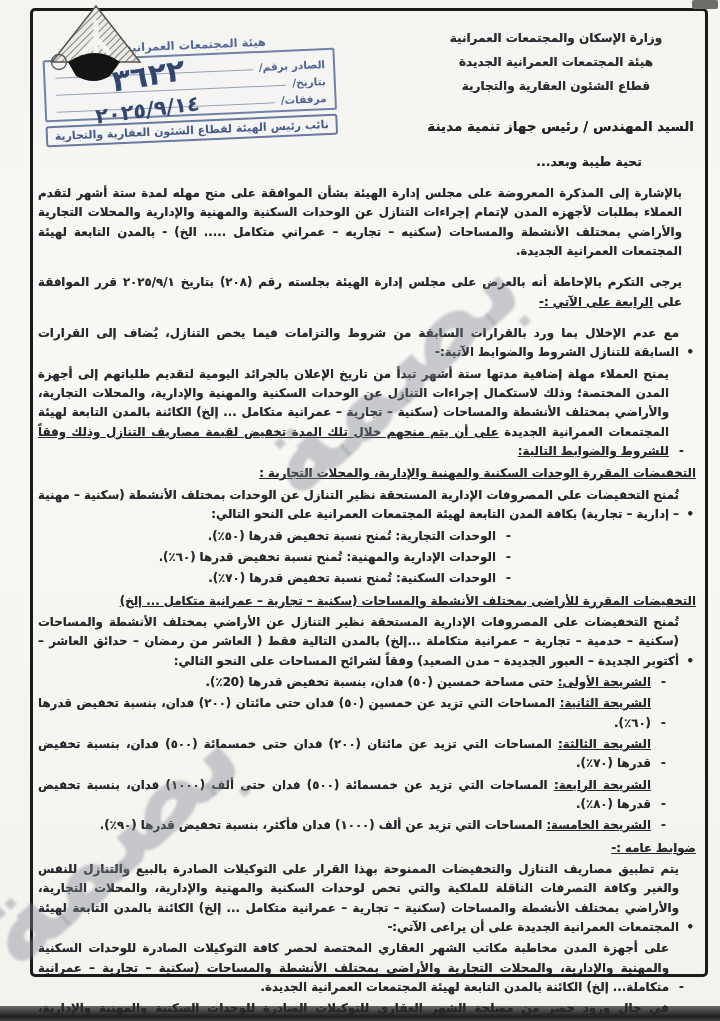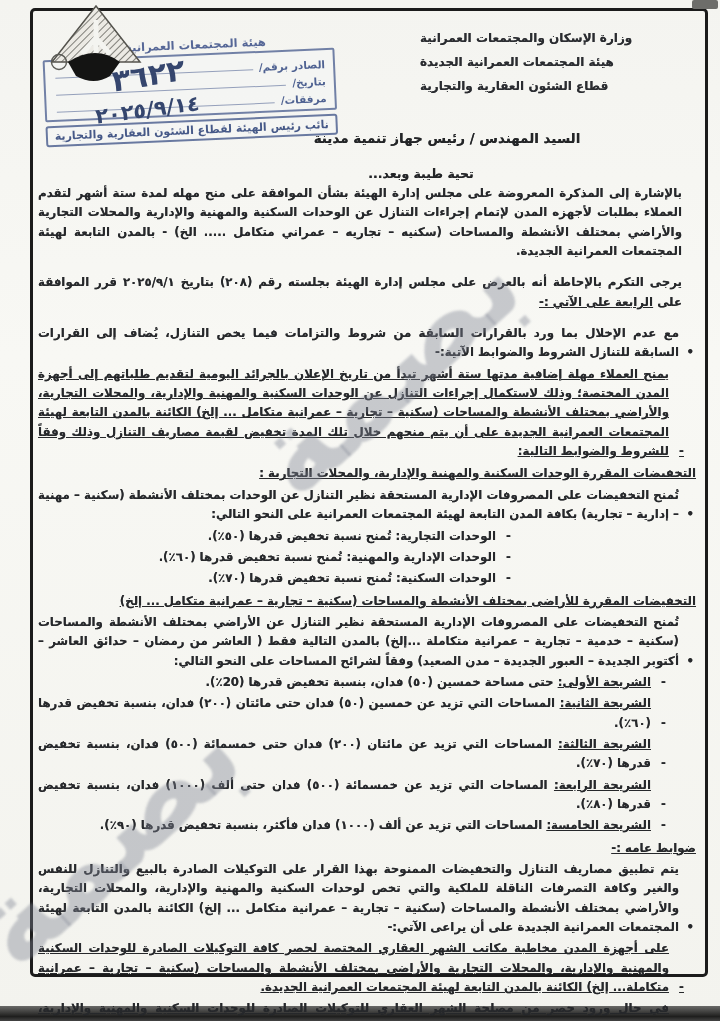--- a/index.html
+++ b/index.html
@@ -8,21 +8,21 @@
     background:linear-gradient(180deg,#f4f4f0 0%,#f8f8f4 35%,#f3f3ee 100%);
     font-family:"DejaVu Sans",sans-serif;direction:rtl;color:#232527;
   }
   .frame{position:absolute;top:8px;left:30px;right:12px;bottom:44px;
     border:3px solid #1b1b1b;border-radius:5px;pointer-events:none;z-index:1;}
   .bottom-edge{position:absolute;left:0;right:0;bottom:0;height:15px;
     background:linear-gradient(180deg,#6a6a68,#1f1f1e 70%,#444);z-index:3;}
   .corner-smudge{position:absolute;top:0;right:2px;width:26px;height:9px;background:#6d6d6a;border-radius:2px;z-index:2;}
 
   
-  .letterhead{position:absolute;top:26px;left:420px;width:272px;text-align:left;
+  .letterhead{position:absolute;top:26px;left:420px;width:272px;text-align:center;
     font-weight:bold;font-size:12px;line-height:24px;color:#2a2c30;z-index:4;
     text-shadow:0 0 .6px rgba(40,40,45,.7);}
 
   
   .logo{position:absolute;top:4px;left:48px;z-index:6;}
 
   
   .stamp{position:absolute;top:38px;left:44px;width:292px;z-index:5;
     transform:rotate(-2.5deg);color:#4d5f91;}
   .stamp-org{font-size:11.5px;font-weight:bold;text-align:center;padding-right:30px;
@@ -32,38 +32,38 @@
   .slabel{white-space:nowrap;}
   .sline{flex:1;border-bottom:1.5px solid rgba(70,90,140,.55);margin:0 6px 3px 2px;}
   .stamp-footer{margin-top:4px;border:2px solid rgba(70,90,140,.8);border-radius:3px;
     text-align:center;font-size:11px;font-weight:bold;padding:2px 4px;color:rgba(60,80,130,.95);
     background:rgba(245,246,250,.25);}
   .hw{position:absolute;font-weight:bold;color:#35466e;letter-spacing:3px;z-index:7;}
   .hw-number{top:18px;left:68px;font-size:30px;transform:rotate(-7deg) skewX(-6deg);}
   .hw-date{top:58px;left:50px;font-size:21px;transform:rotate(-5deg) skewX(-4deg);letter-spacing:1px;}
 
   
-  .recipient{position:absolute;top:130px;right:26px;left:200px;text-align:center;z-index:4;}
+  .recipient{position:absolute;top:118px;right:26px;left:200px;text-align:right;z-index:4;}
   .to-line{font-size:13.5px;font-weight:bold;text-shadow:0 0 .6px rgba(30,30,35,.75);}
   .greeting{font-size:12.5px;font-weight:bold;margin-top:20px;padding-right:52px;
     text-shadow:0 0 .6px rgba(30,30,35,.75);}
 
   
   .content{position:absolute;top:184px;right:24px;left:38px;z-index:4;
     font-size:11.8px;font-weight:bold;line-height:1.64;text-align:justify;
     color:#26282b;text-shadow:0 0 .6px rgba(35,35,40,.65);}
   .para{margin:0 14px 12px 0;}
   .hd{margin:3px 0 2px 0;font-size:11.8px;text-decoration:underline;}
   .li{display:flex;margin:0 0 2px 0;align-items:flex-end;}
   .mk{width:15px;flex:none;}
   .mk.b::before{content:"•";}
   .mk.d::before{content:"-";}
   .txt{flex:1;}
   .l1{margin-right:2px;}
-  .l2{margin-right:12px;text-decoration:underline;}
+  .l2{margin-right:12px;}
   .unit{margin-right:185px;}
   .tier{margin-right:30px;}
   .u{text-decoration:underline;}
 
   
   .watermark{position:absolute;font-size:118px;font-weight:bold;z-index:8;
     color:rgba(125,131,144,.40);pointer-events:none;white-space:nowrap;
     filter:blur(1.2px);letter-spacing:6px;}
   .wm1{top:300px;left:230px;transform:rotate(-42deg);}
   .wm2{top:770px;left:-50px;transform:rotate(-42deg);}

